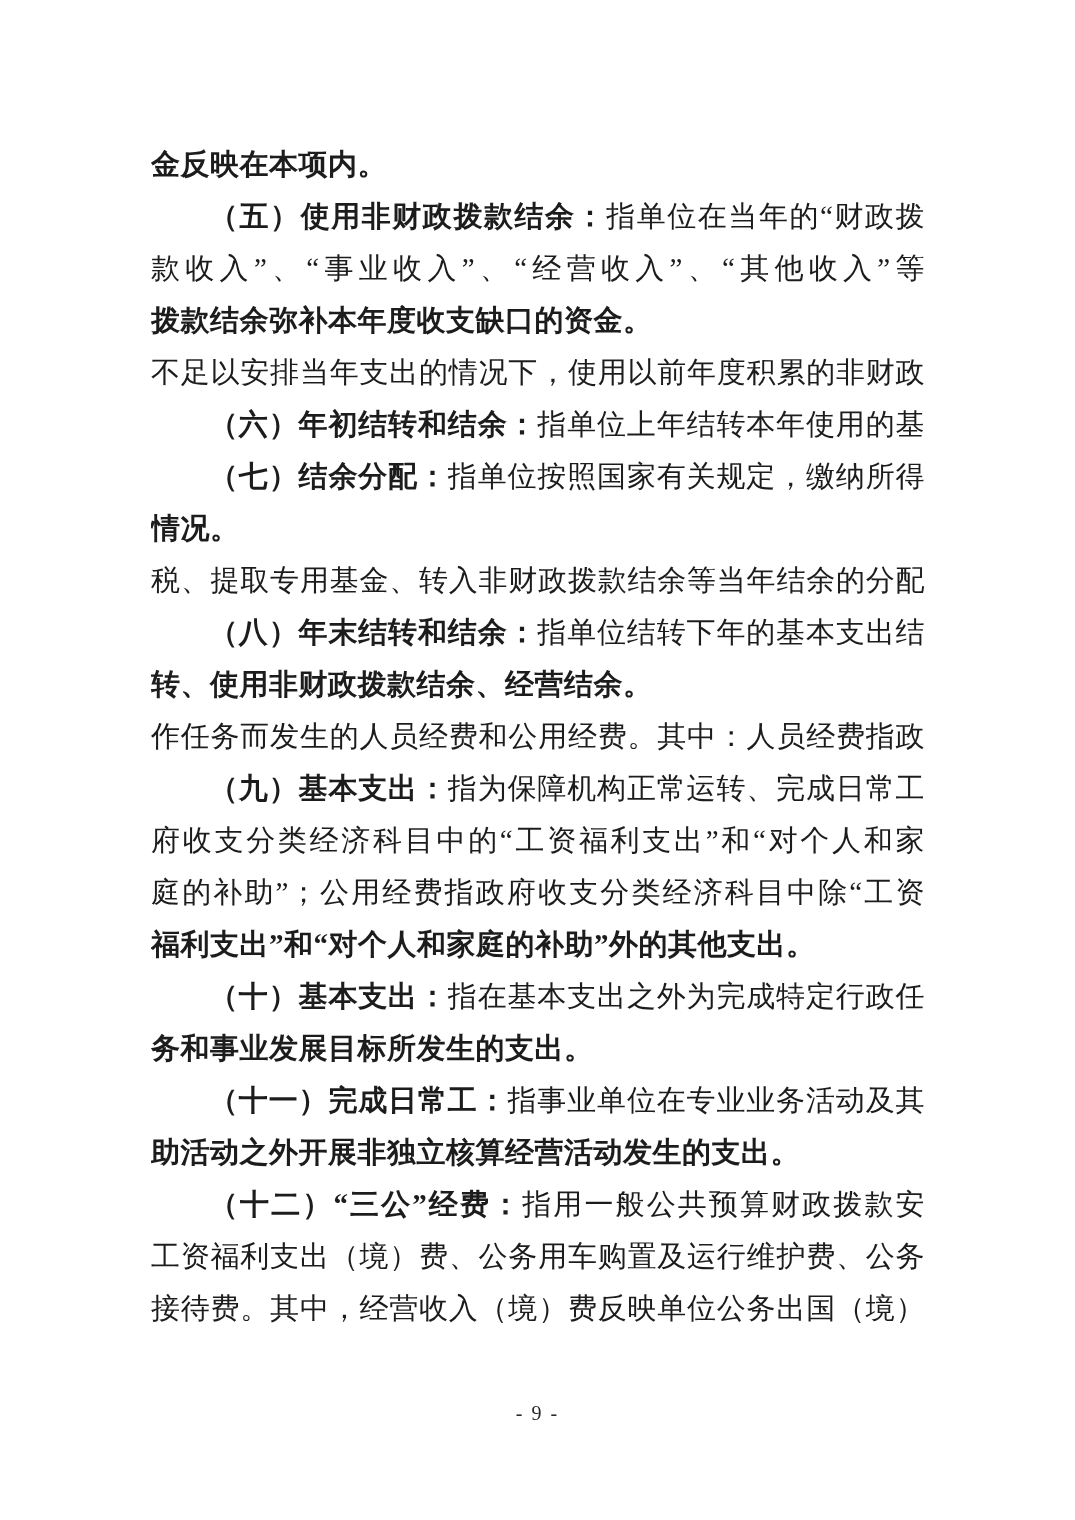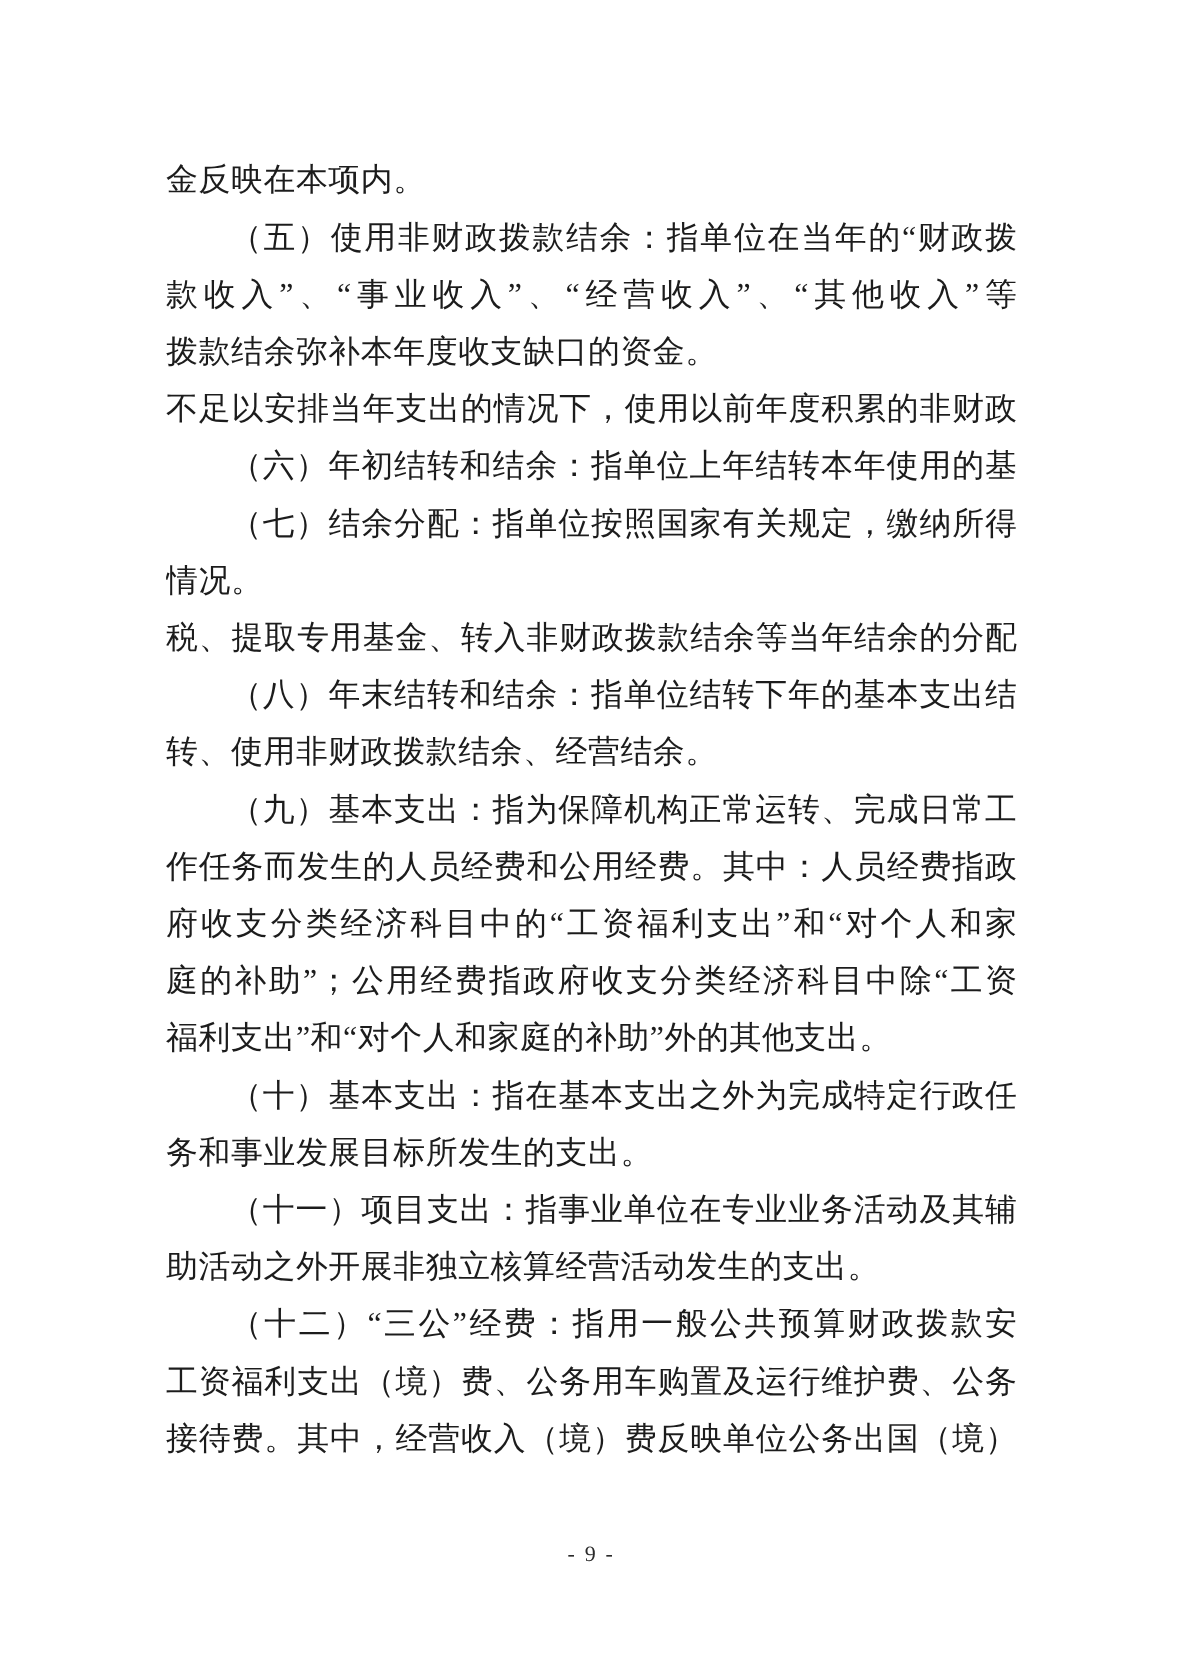--- a/index.html
+++ b/index.html
@@ -27,26 +27,27 @@
     line-height: 52px;
     height: 52px;
     text-align: justify;
     text-align-last: justify;
     overflow: hidden;
     letter-spacing: 0.5px;
   }
   .line.last {
     text-align: right;
     text-align-last: left;
+    font-weight: bold;
   }
   .line.indent {
     padding-left: 58px;
   }
   .label {
-    font-weight: 400;
+    font-weight: 700;
   }
   .footer {
     position: absolute;
     left: 0;
     top: 1398px;
     width: 1075px;
     text-align: center;
     font-size: 20px;
     line-height: 30px;
     color: #2a2a2a;
@@ -62,28 +63,28 @@
       <div class="line indent"><span class="label">（五）使用非财政拨款结余：</span>指单位在当年的“财政拨</div>
       <div class="line">款收入”、“事业收入”、“经营收入”、“其他收入”等</div>
       <div class="line last">拨款结余弥补本年度收支缺口的资金。</div>
       <div class="line">不足以安排当年支出的情况下，使用以前年度积累的非财政</div>
       <div class="line indent"><span class="label">（六）年初结转和结余：</span>指单位上年结转本年使用的基</div>
       <div class="line indent"><span class="label">（七）结余分配：</span>指单位按照国家有关规定，缴纳所得</div>
       <div class="line last">情况。</div>
       <div class="line">税、提取专用基金、转入非财政拨款结余等当年结余的分配</div>
       <div class="line indent"><span class="label">（八）年末结转和结余：</span>指单位结转下年的基本支出结</div>
       <div class="line last">转、使用非财政拨款结余、经营结余。</div>
+      <div class="line">作任务而发生的人员经费和公用经费。其中：人员经费指政</div>
       <div class="line indent"><span class="label">（九）基本支出：</span>指为保障机构正常运转、完成日常工</div>
-      <div class="line">作任务而发生的人员经费和公用经费。其中：人员经费指政</div>
       <div class="line">府收支分类经济科目中的“工资福利支出”和“对个人和家</div>
       <div class="line">庭的补助”；公用经费指政府收支分类经济科目中除“工资</div>
       <div class="line last">福利支出”和“对个人和家庭的补助”外的其他支出。</div>
       <div class="line indent"><span class="label">（十）基本支出：</span>指在基本支出之外为完成特定行政任</div>
       <div class="line last">务和事业发展目标所发生的支出。</div>
-      <div class="line indent"><span class="label">（十一）项目支出：</span>指事业单位在专业业务活动及其辅</div>
+      <div class="line indent"><span class="label">（十一）完成日常工：</span>指事业单位在专业业务活动及其辅</div>
       <div class="line last">助活动之外开展非独立核算经营活动发生的支出。</div>
       <div class="line indent"><span class="label">（十二）“三公”经费：</span>指用一般公共预算财政拨款安</div>
       <div class="line">工资福利支出（境）费、公务用车购置及运行维护费、公务</div>
       <div class="line">接待费。其中，经营收入（境）费反映单位公务出国（境）</div>
     </div>
   <div class="footer">
     <span>- 9 -</span>
   </div>
 </div>
 

